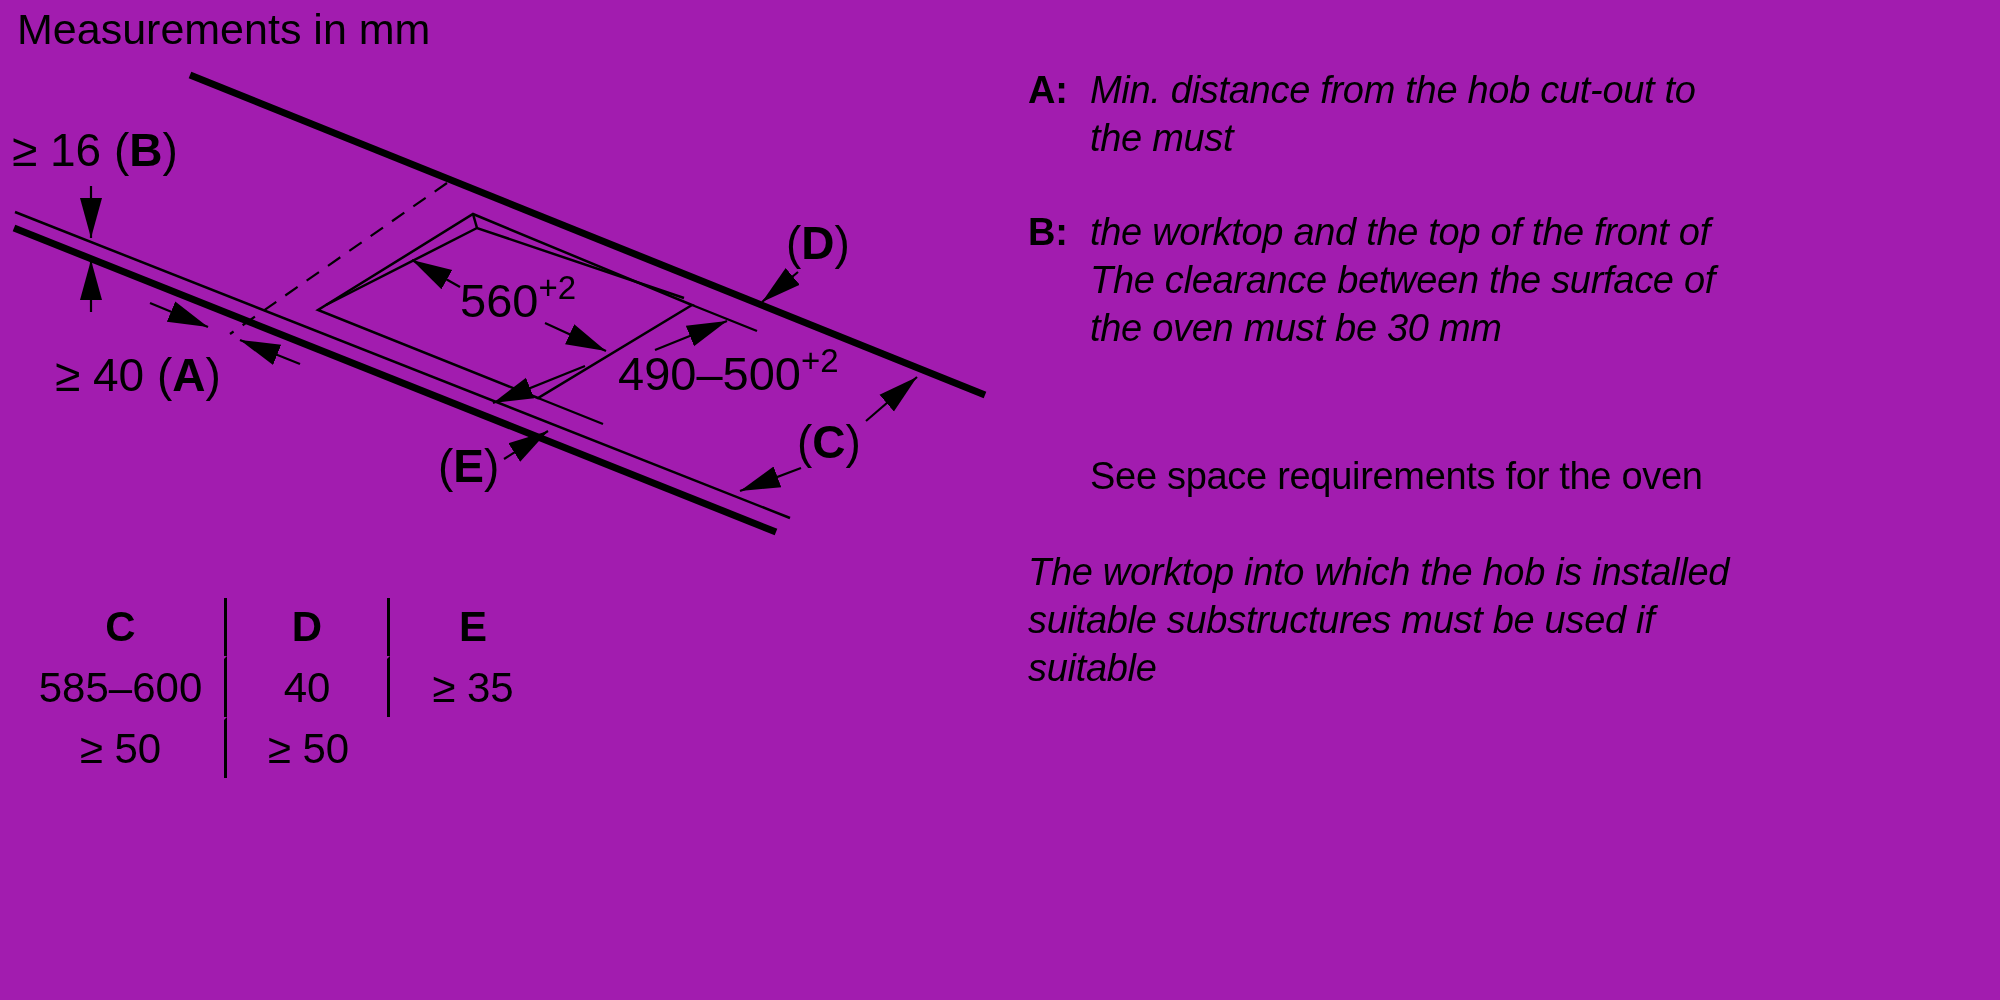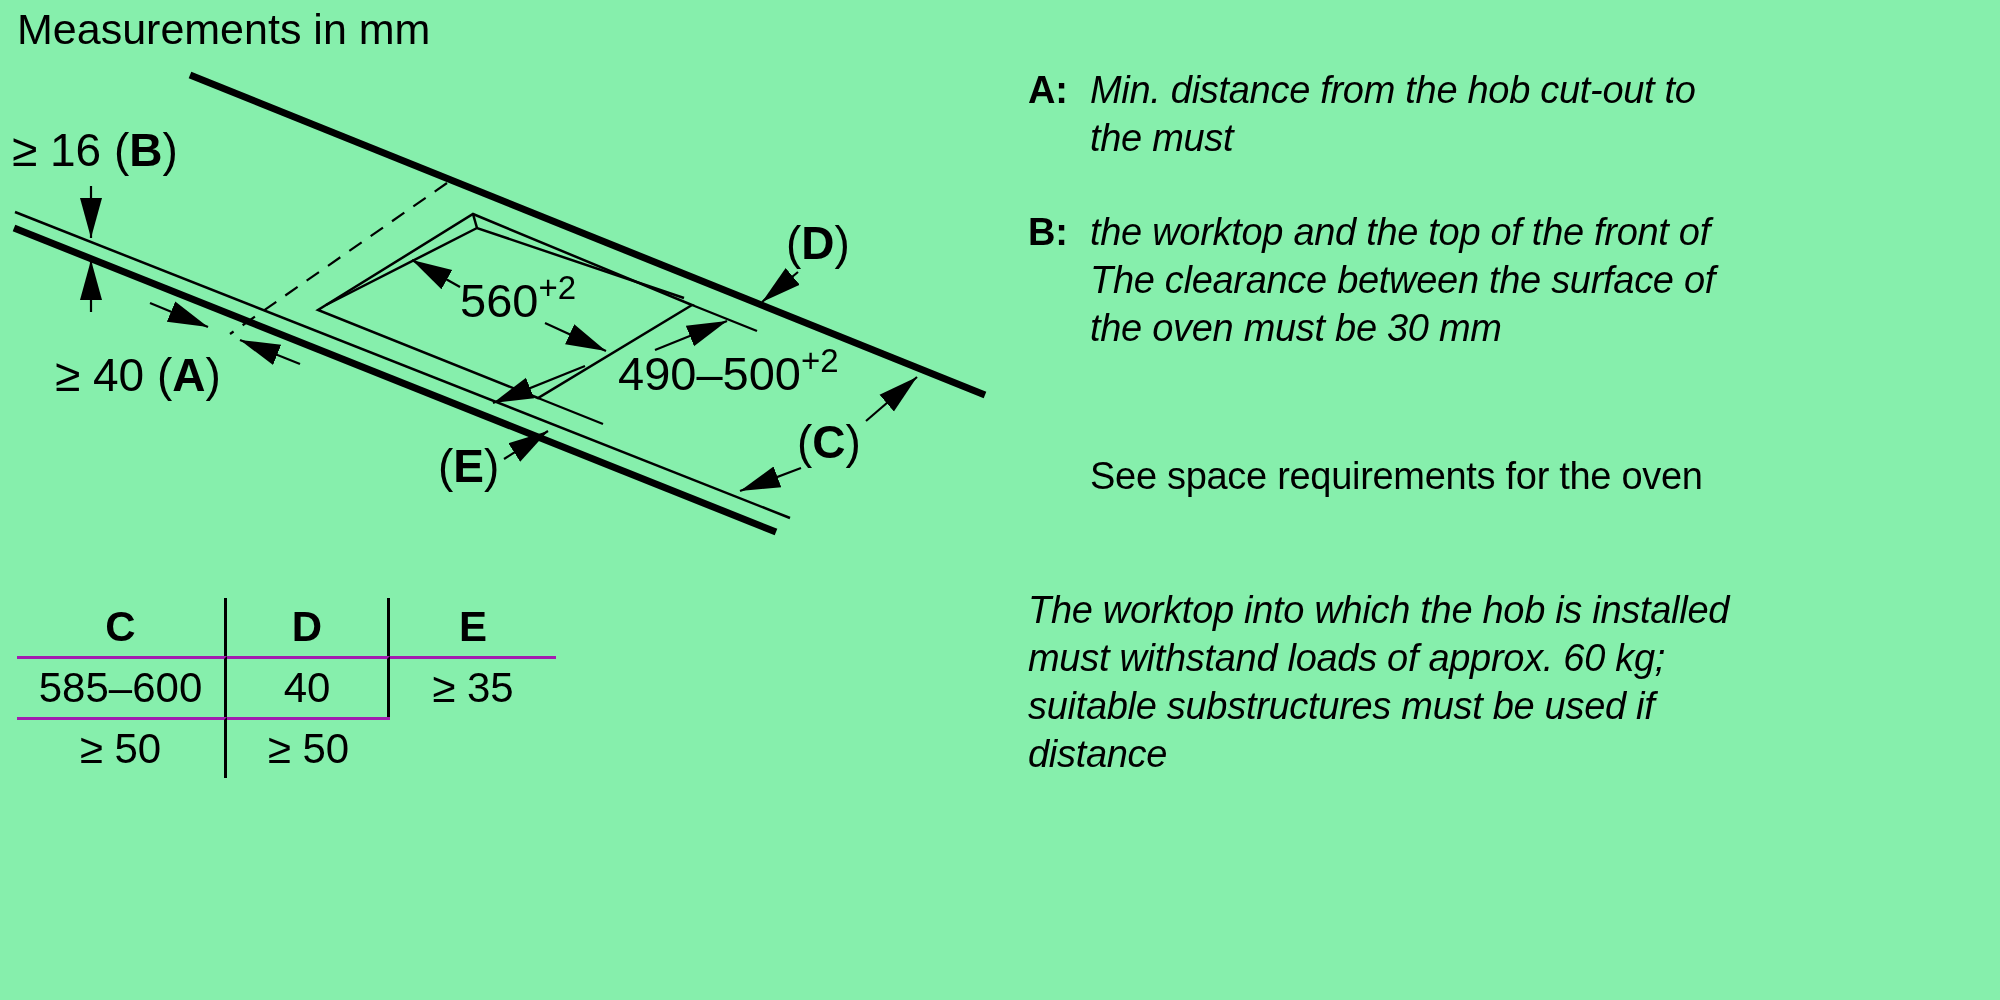--- a/index.html
+++ b/index.html
@@ -3,21 +3,21 @@
 <meta charset="utf-8">
 <style>
   html, body {
     margin: 0; padding: 0;
     width: 2000px; height: 1000px;
     background: #ffffff;
     font-family: "Liberation Sans", sans-serif;
     color: #000;
     overflow: hidden;
   }
-  .page { position: relative; width: 2000px; height: 1000px; background: #86efac; }
+  .page { position: relative; width: 2000px; height: 1000px; background: #a21caf; }
 
   
   svg.diagram { position: absolute; left: 0; top: 0; }
   svg.diagram text { fill: #000; font-family: "Liberation Sans", sans-serif; }
   .stroke { stroke: #000; fill: none; }
 
   
   .dim-table {
     position: absolute; left: 17px; top: 598px;
     display: grid;
@@ -38,21 +38,21 @@
   
   .notes {
     position: absolute; left: 1028px; top: 66px; width: 920px;
     font-size: 38px; line-height: 48px; letter-spacing: -0.3px;
   }
   .note { display: flex; }
   .note-label { font-weight: bold; width: 62px; flex: none; }
   .note-line { white-space: nowrap; font-style: italic; }
   .note-b { margin-top: 46px; }
   .note-see { margin-top: 100px; margin-left: 62px; white-space: nowrap; }
-  .note-load { margin-top: 86px; }
+  .note-load { margin-top: 48px; }
 </style>
 </head>
 <body>
 
 <div class="page">
 
   <svg class="diagram" width="1000" height="560" viewBox="0 0 1000 560">
     <defs>
       <marker id="arr" markerUnits="userSpaceOnUse" markerWidth="42" markerHeight="26" refX="40" refY="13" orient="auto">
         <path d="M0,2 L40,13 L0,24 Z" fill="#000"></path>
@@ -143,19 +143,18 @@
         <div class="note-line">the worktop and the top of the front of</div>
         <div class="note-line">The clearance between the surface of</div>
         <div class="note-line">the oven must be 30 mm</div>
       </span>
     </div>
 
     <div class="note-see">See space requirements for the oven</div>
 
     <div class="note-load">
       <div class="note-line">The worktop into which the hob is installed</div>
-      <div class="note-line">must withstand loads of approx. 60 kg;</div>
       <div class="note-line">suitable substructures must be used if</div>
-      <div class="note-line">distance</div>
+      <div class="note-line">suitable</div>
     </div>
 
   </div>
 </div>
 
 </body></html>

